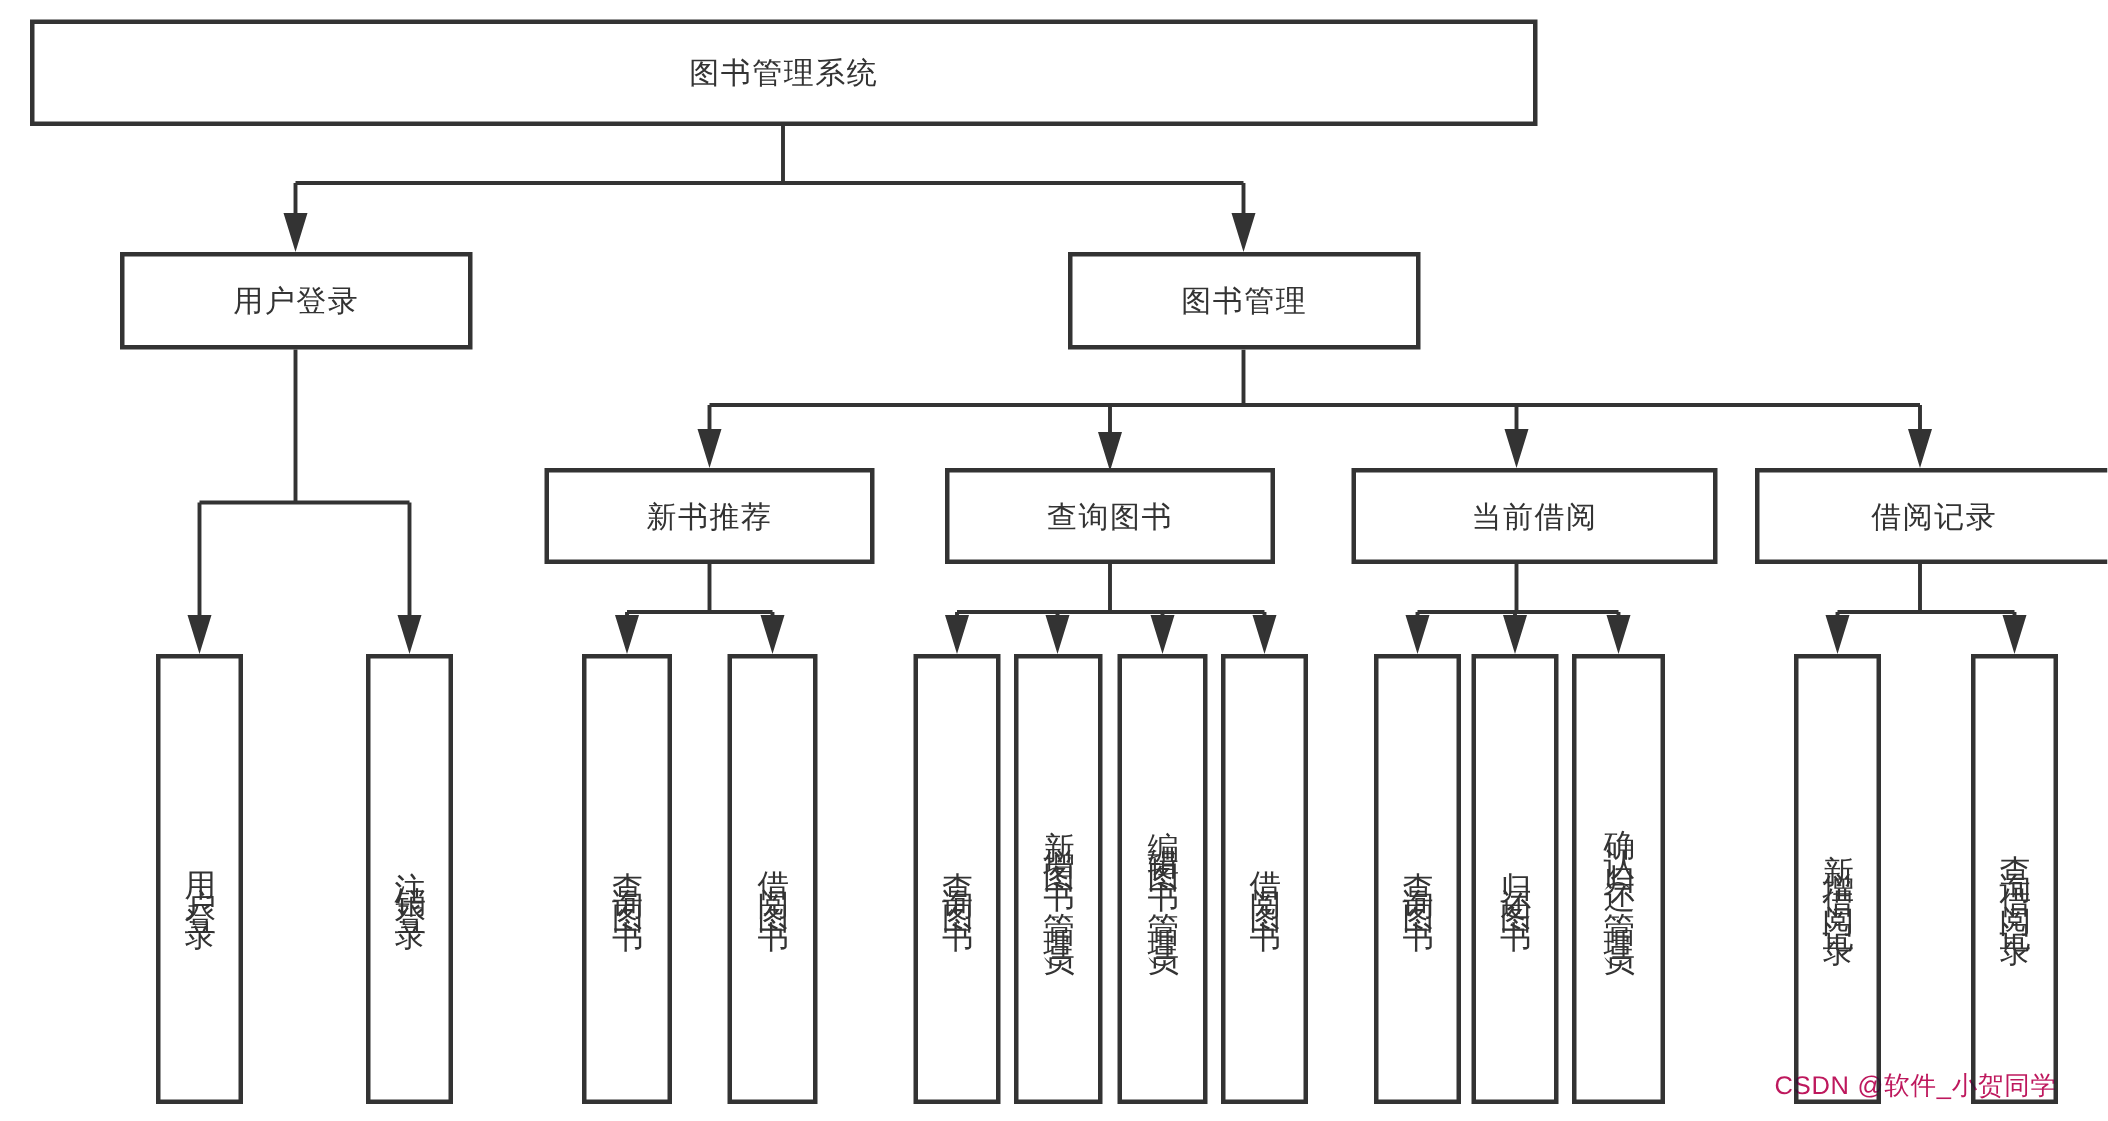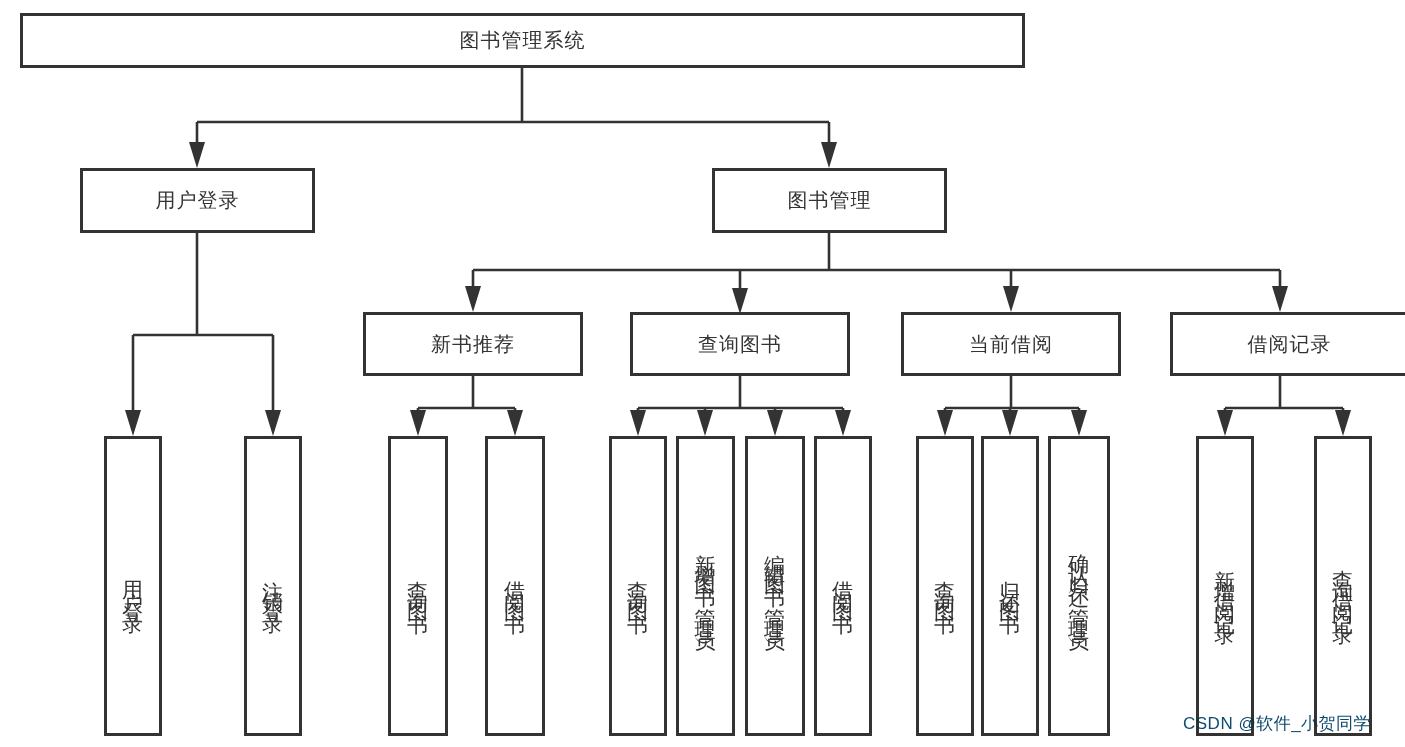--- a/index.html
+++ b/index.html
@@ -111,43 +111,43 @@
       M697 410 L713 410 L705 436 Z
       M767 410 L783 410 L775 436 Z
       M835 410 L851 410 L843 436 Z
       M937 410 L953 410 L945 436 Z
       M1002 410 L1018 410 L1010 436 Z
       M1071 410 L1087 410 L1079 436 Z
       M1217 410 L1233 410 L1225 436 Z
       M1335 410 L1351 410 L1343 436 Z"></path>
   </svg>
 
-  <div class="hbox" style="left:20px; top:13px; width:1005px; height:55px;">图书管理系统</div>
+  <div class="hbox" style="left:20px; top:13px; width:1005px; height:71px;">图书管理系统</div>
 
   <div class="hbox" style="left:80px; top:168px; width:235px; height:65px;">用户登录</div>
   <div class="hbox" style="left:363px; top:312px; width:220px; height:64px;">新书推荐</div>
 
   <div class="hbox" style="left:712px; top:168px; width:235px; height:65px;">图书管理</div>
   <div class="hbox" style="left:630px; top:312px; width:220px; height:64px;">查询图书</div>
-  <div class="hbox" style="left:901px; top:312px; width:220px; height:64px;">当前借阅</div>
+  <div class="hbox" style="left:901px; top:312px; width:244px; height:64px;">当前借阅</div>
   <div class="hbox" style="left:1170px; top:312px; width:239px; height:64px;">借阅记录</div>
 
   <div class="vbox" style="left:104px; width:58px;">用户登录</div>
   <div class="vbox" style="left:244px; width:58px;">注销登录</div>
 
   <div class="vbox" style="left:388px; width:60px;">查询图书</div>
   <div class="vbox" style="left:485px; width:60px;">借阅图书</div>
 
   <div class="vbox" style="left:609px; width:58px;">查询图书</div>
   <div class="vbox" style="left:676px; width:59px;">新增图书（管理员）</div>
   <div class="vbox" style="left:745px; width:60px;">编辑图书（管理员）</div>
   <div class="vbox" style="left:814px; width:58px;">借阅图书</div>
 
   <div class="vbox" style="left:916px; width:58px;">查询图书</div>
   <div class="vbox" style="left:981px; width:58px;">归还图书</div>
   <div class="vbox" style="left:1048px; width:62px;">确认归还（管理员）</div>
 
   <div class="vbox" style="left:1196px; width:58px;">新增借阅记录</div>
   <div class="vbox" style="left:1314px; width:58px;">查询借阅记录</div>
 
-  <div class="watermark" style="color: #0c4a6e;">CSDN @软件_小贺同学</div>
+  <div class="watermark" style="color: #be185d;">CSDN @软件_小贺同学</div>
 
 </div>
 
 </body></html>

